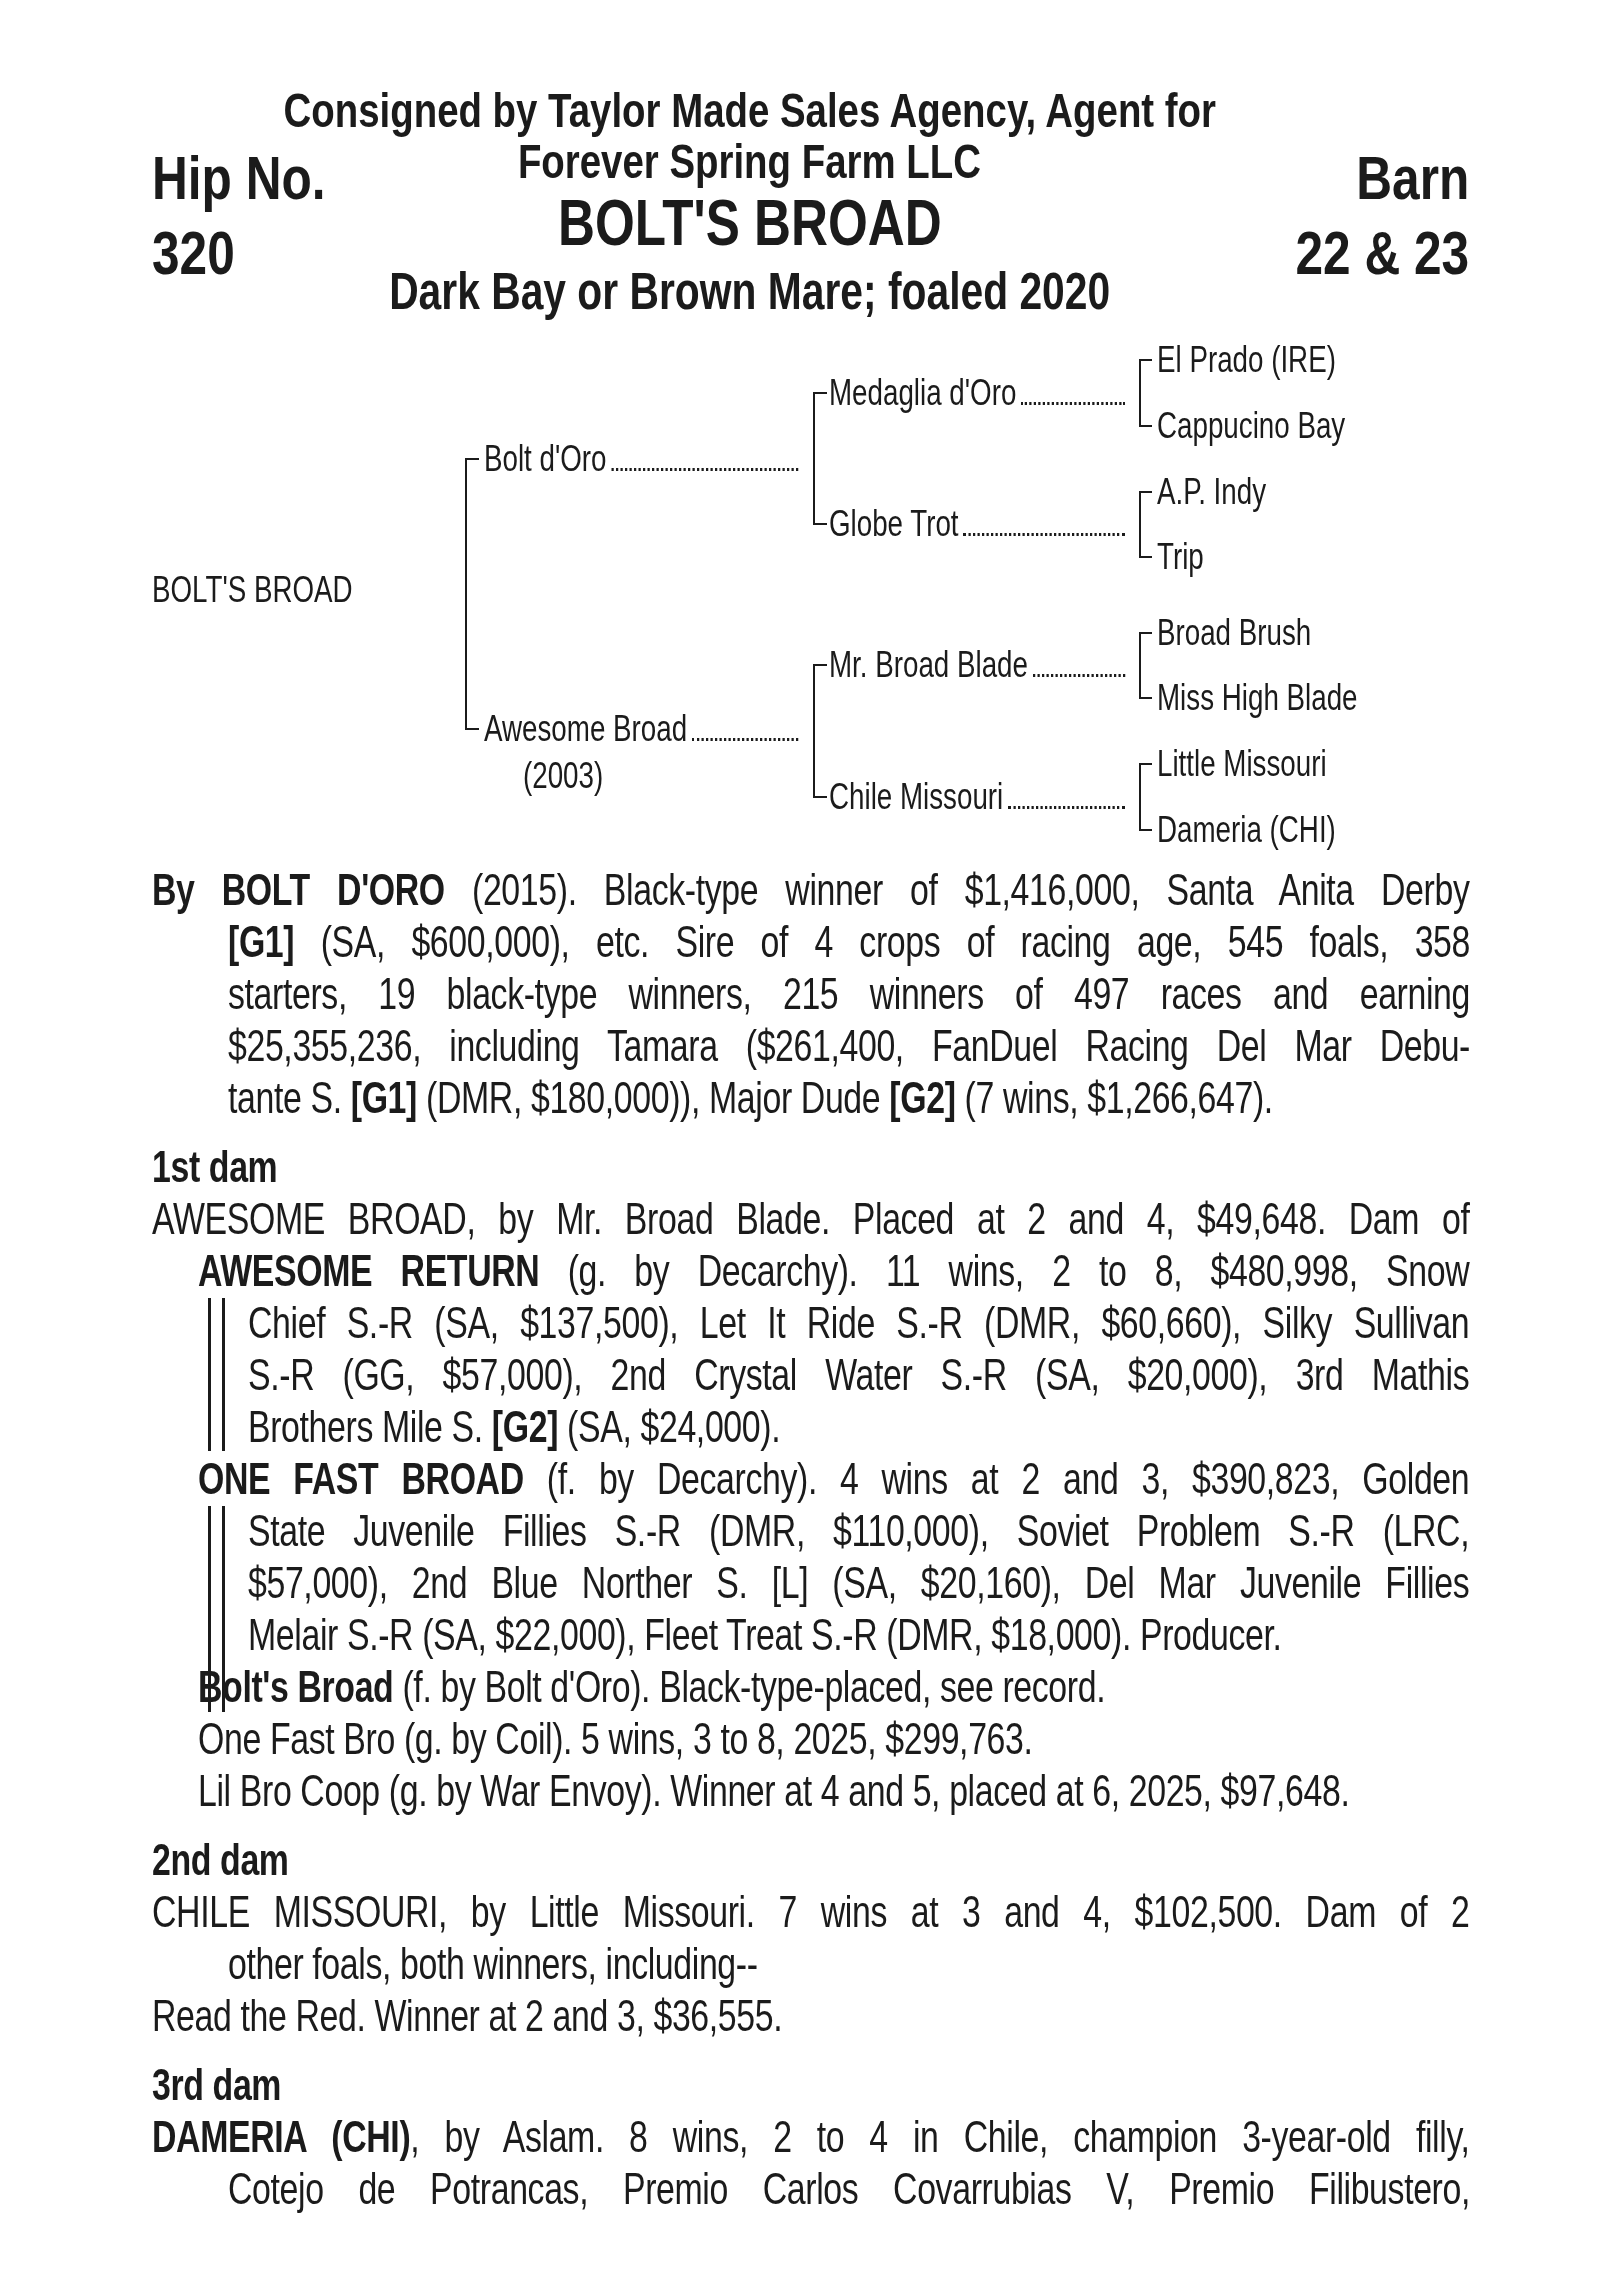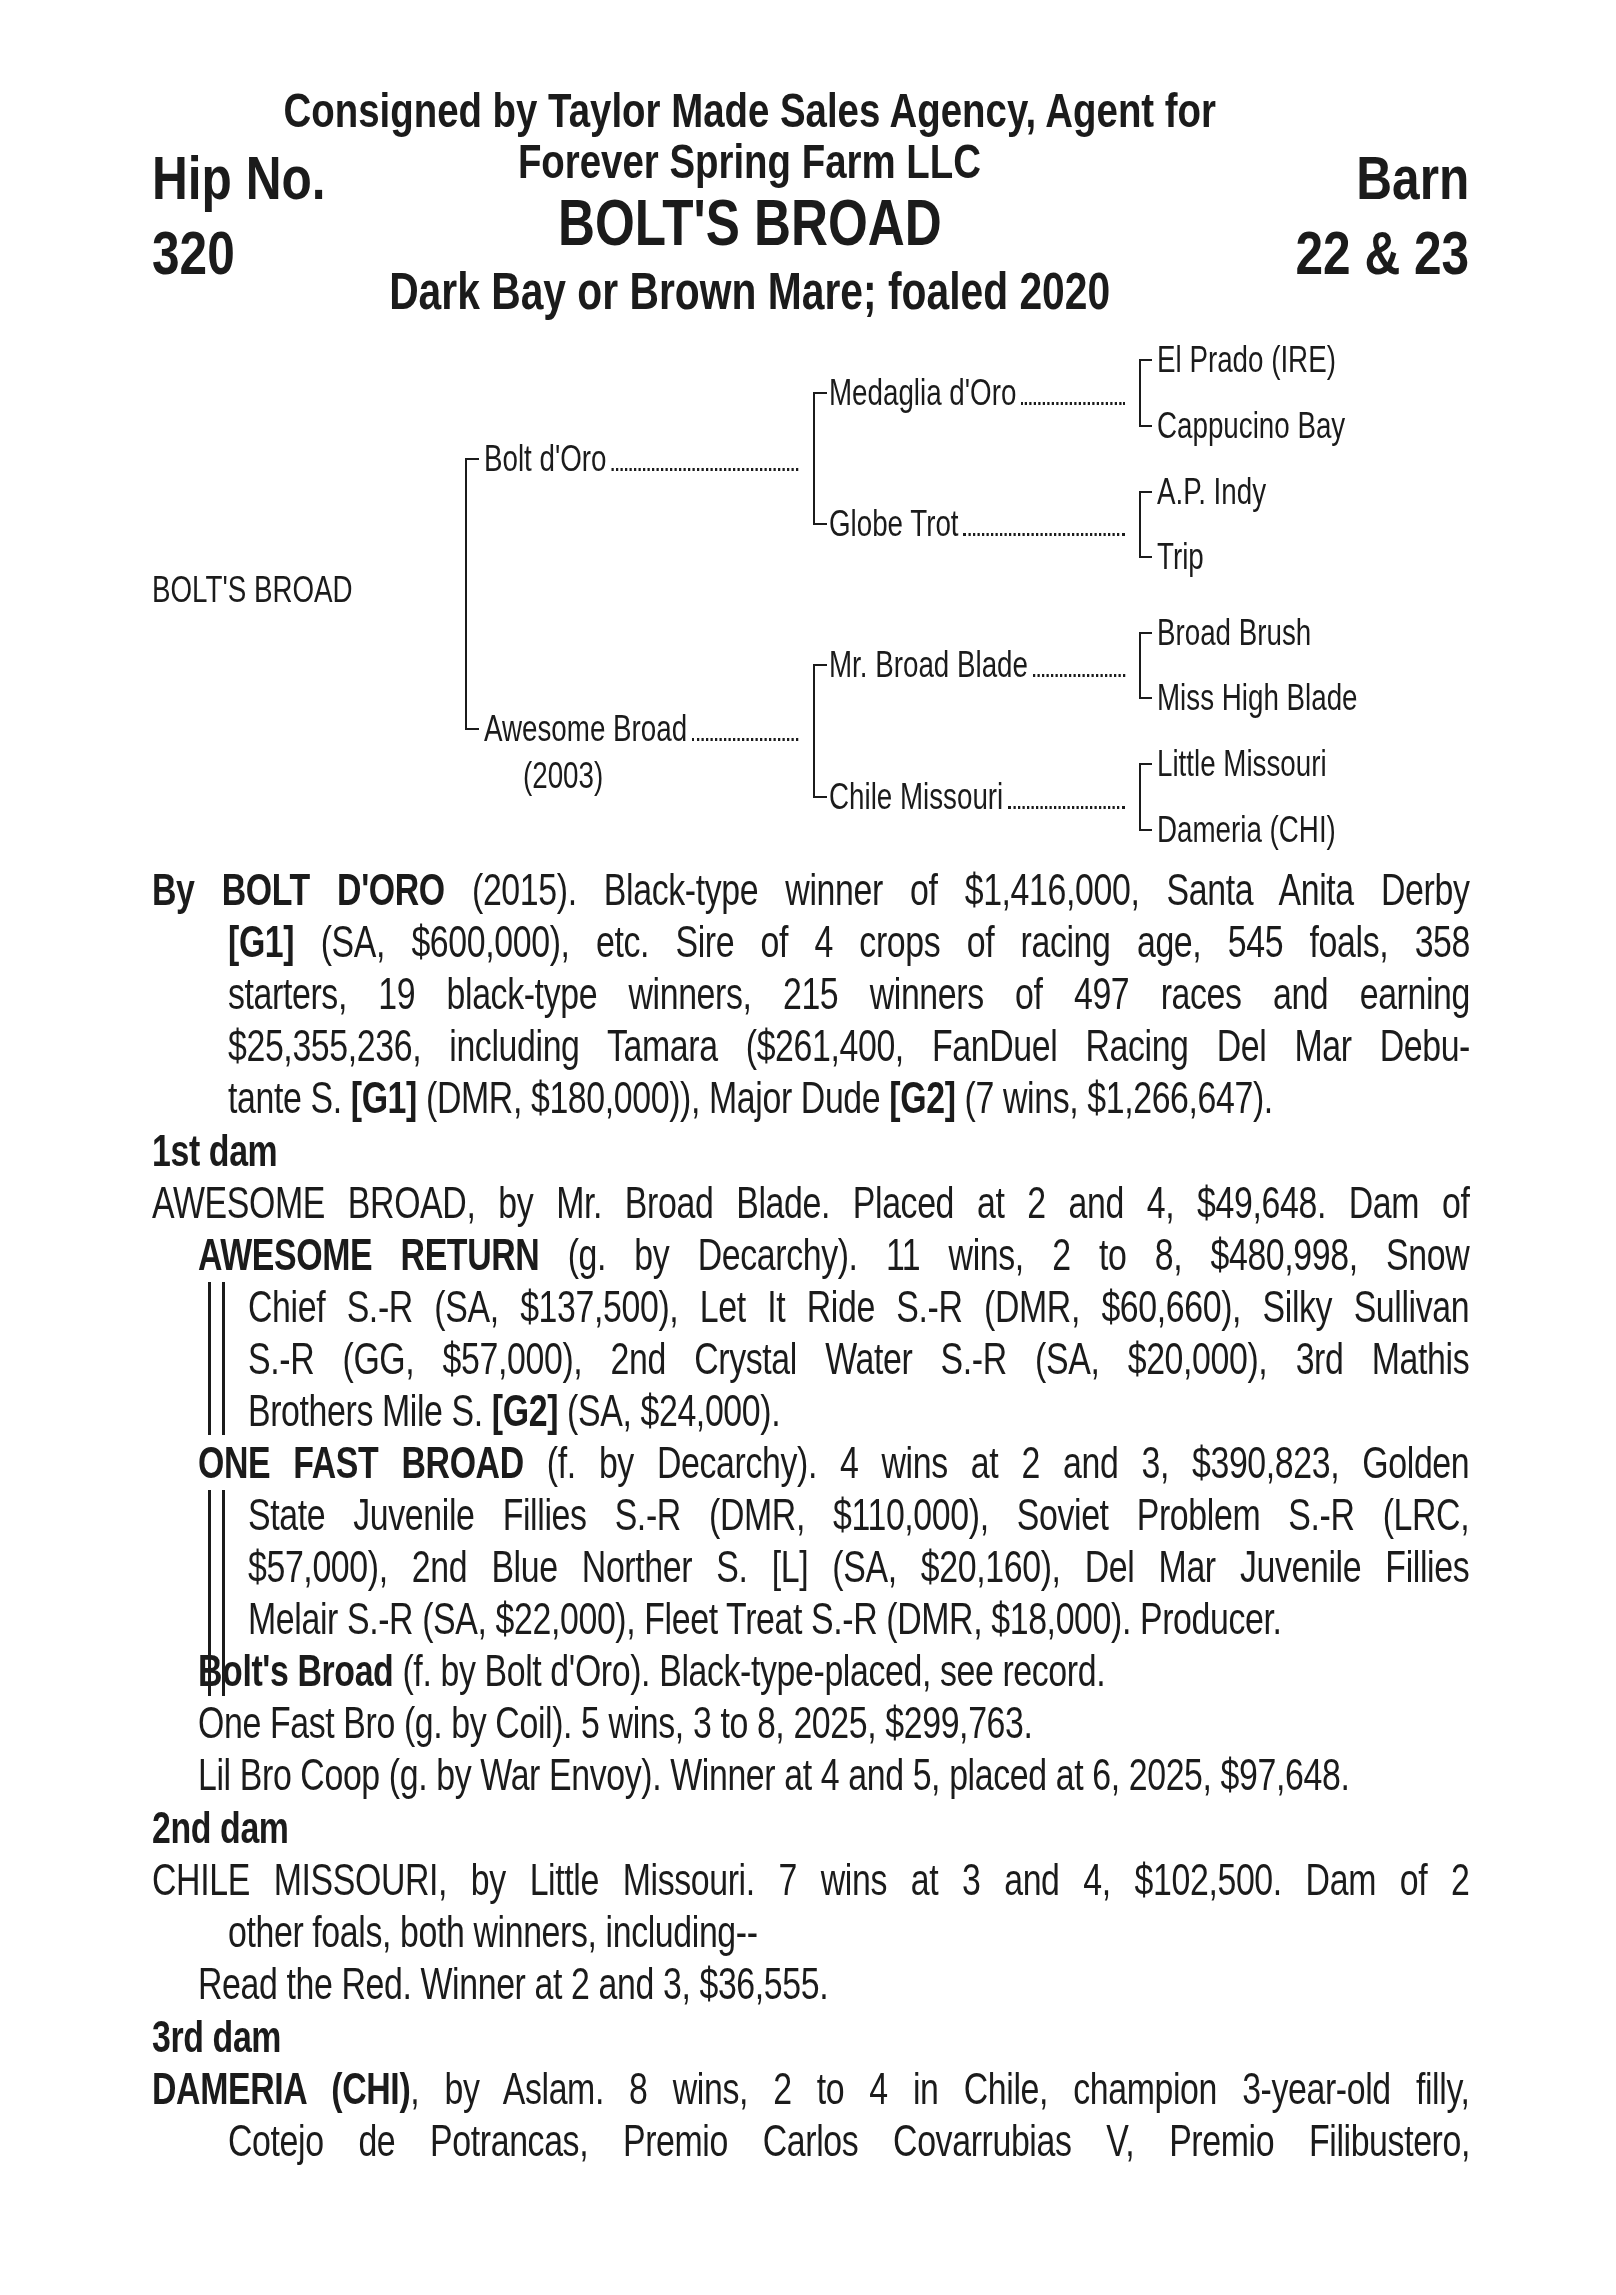--- a/index.html
+++ b/index.html
@@ -23,21 +23,21 @@
   .prow{
     position:absolute;height:46px;font-size:37px;line-height:46px;white-space:nowrap;
     display:flex;align-items:baseline;transform:scaleX(0.75);transform-origin:0 50%;
   }
   .prow .lead{flex:1 1 auto;border-bottom:3.2px dotted #1b1b1b;margin-left:6.4px;margin-bottom:-1.8px;min-width:18.4px;}
   .vl{position:absolute;width:1.8px;background:#1b1b1b;}
   .hl{position:absolute;height:1.8px;background:#1b1b1b;}
   
   .bodytext{position:absolute;left:152px;top:864px;width:1318px;}
   .blk{position:relative;}
-  .blk.gap{margin-top:1px;}
+  .blk.gap{margin-top:17px;}
   .ln{height:52px;}
   .tx{
     font-size:44px;line-height:52px;letter-spacing:-0.5px;
     transform:scaleX(0.77);transform-origin:0 50%;
   }
   .tx.j{text-align:justify;text-align-last:justify;}
   .tx.nj{white-space:nowrap;}
   .dbar{
     position:absolute;left:56px;width:17.4px;box-sizing:border-box;
     border-left:3.2px solid #1b1b1b;border-right:3.2px solid #1b1b1b;
@@ -244,21 +244,21 @@
     </div>
     <div class="blk">
       <div class="ln" style="margin-left: 0px;">
         <div class="tx j" style="width: 1711px;">CHILE MISSOURI, by Little Missouri. 7 wins at 3 and 4, $102,500. Dam of 2</div>
       </div>
       <div class="ln" style="margin-left: 76px;">
         <div class="tx nj" style="width: 1613px;">other foals, both winners, including--</div>
       </div>
     </div>
     <div class="blk">
-      <div class="ln" style="margin-left: 46px;">
+      <div class="ln" style="">
         <div class="tx nj" style="width: 1651px;">Read the Red. Winner at 2 and 3, $36,555.</div>
       </div>
     </div>
     <div class="blk gap">
       <div class="ln" style="margin-left: 0px;">
         <div class="tx nj" style="width: 1711px;"><b>3rd dam</b></div>
       </div>
     </div>
     <div class="blk">
       <div class="ln" style="margin-left: 0px;">

